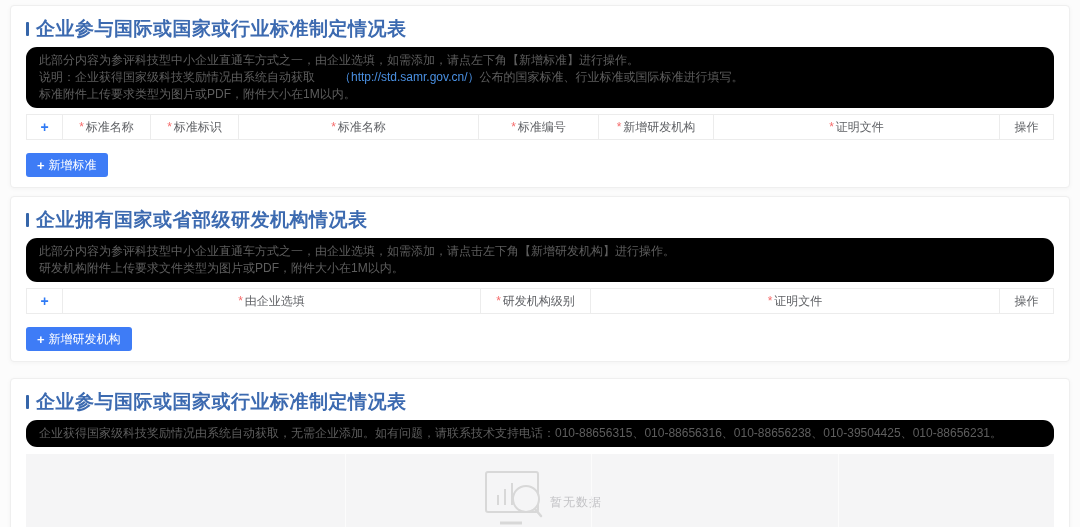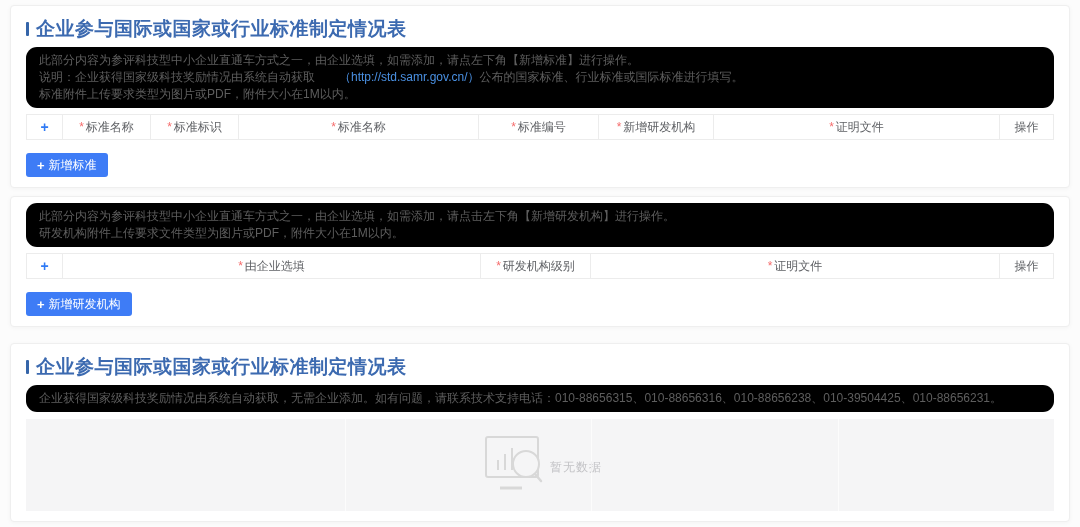--- a/index.html
+++ b/index.html
@@ -93,20 +93,24 @@
   </div>
   <button class="btn">
     <span class="btn-plus">+</span>
     <span>新增标准</span>
   </button>
 </div>
 
 <div class="gap8"></div>
 
 <div class="card">
+  <div class="sec-title">
+    <span class="tbar"></span>
+    <span class="ttext">企业拥有国家或省部级研发机构情况表</span>
+  </div>
   <div class="notice">
     <div class="nline">此部分内容为参评科技型中小企业直通车方式之一，由企业选填，如需添加，请点击左下角【新增研发机构】进行操作。</div>
     <div class="nline">研发机构附件上传要求文件类型为图片或PDF，附件大小在1M以内。</div>
   </div>
   <div class="thead">
     <div class="th s2-plus th-plus">
         <span>+</span>
       </div>
     <div class="th s2-c1">
         <span class="req">*</span>

